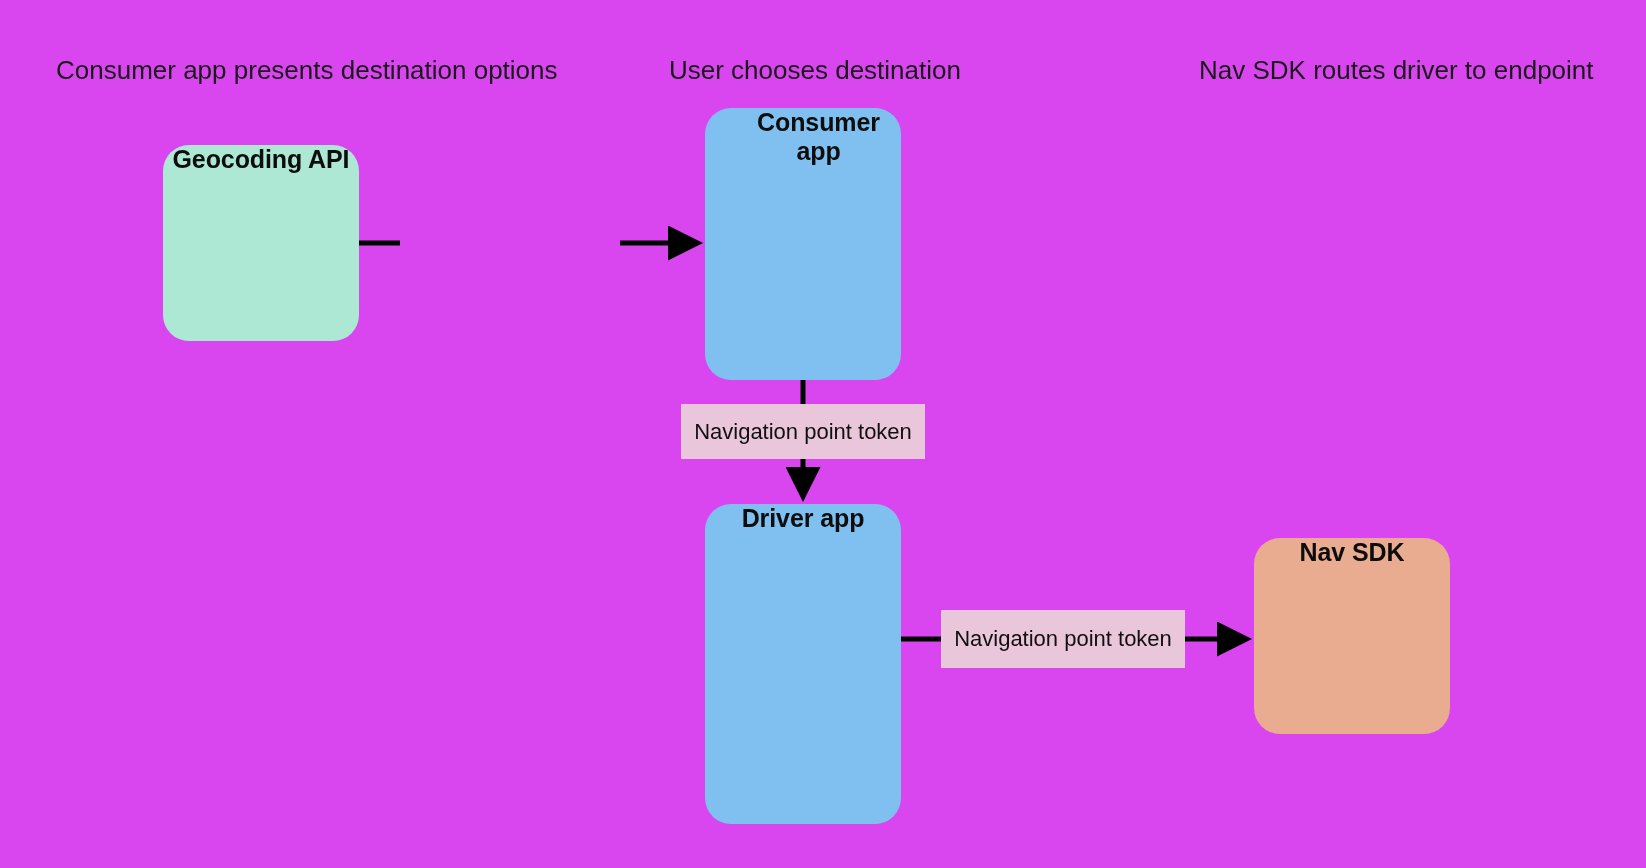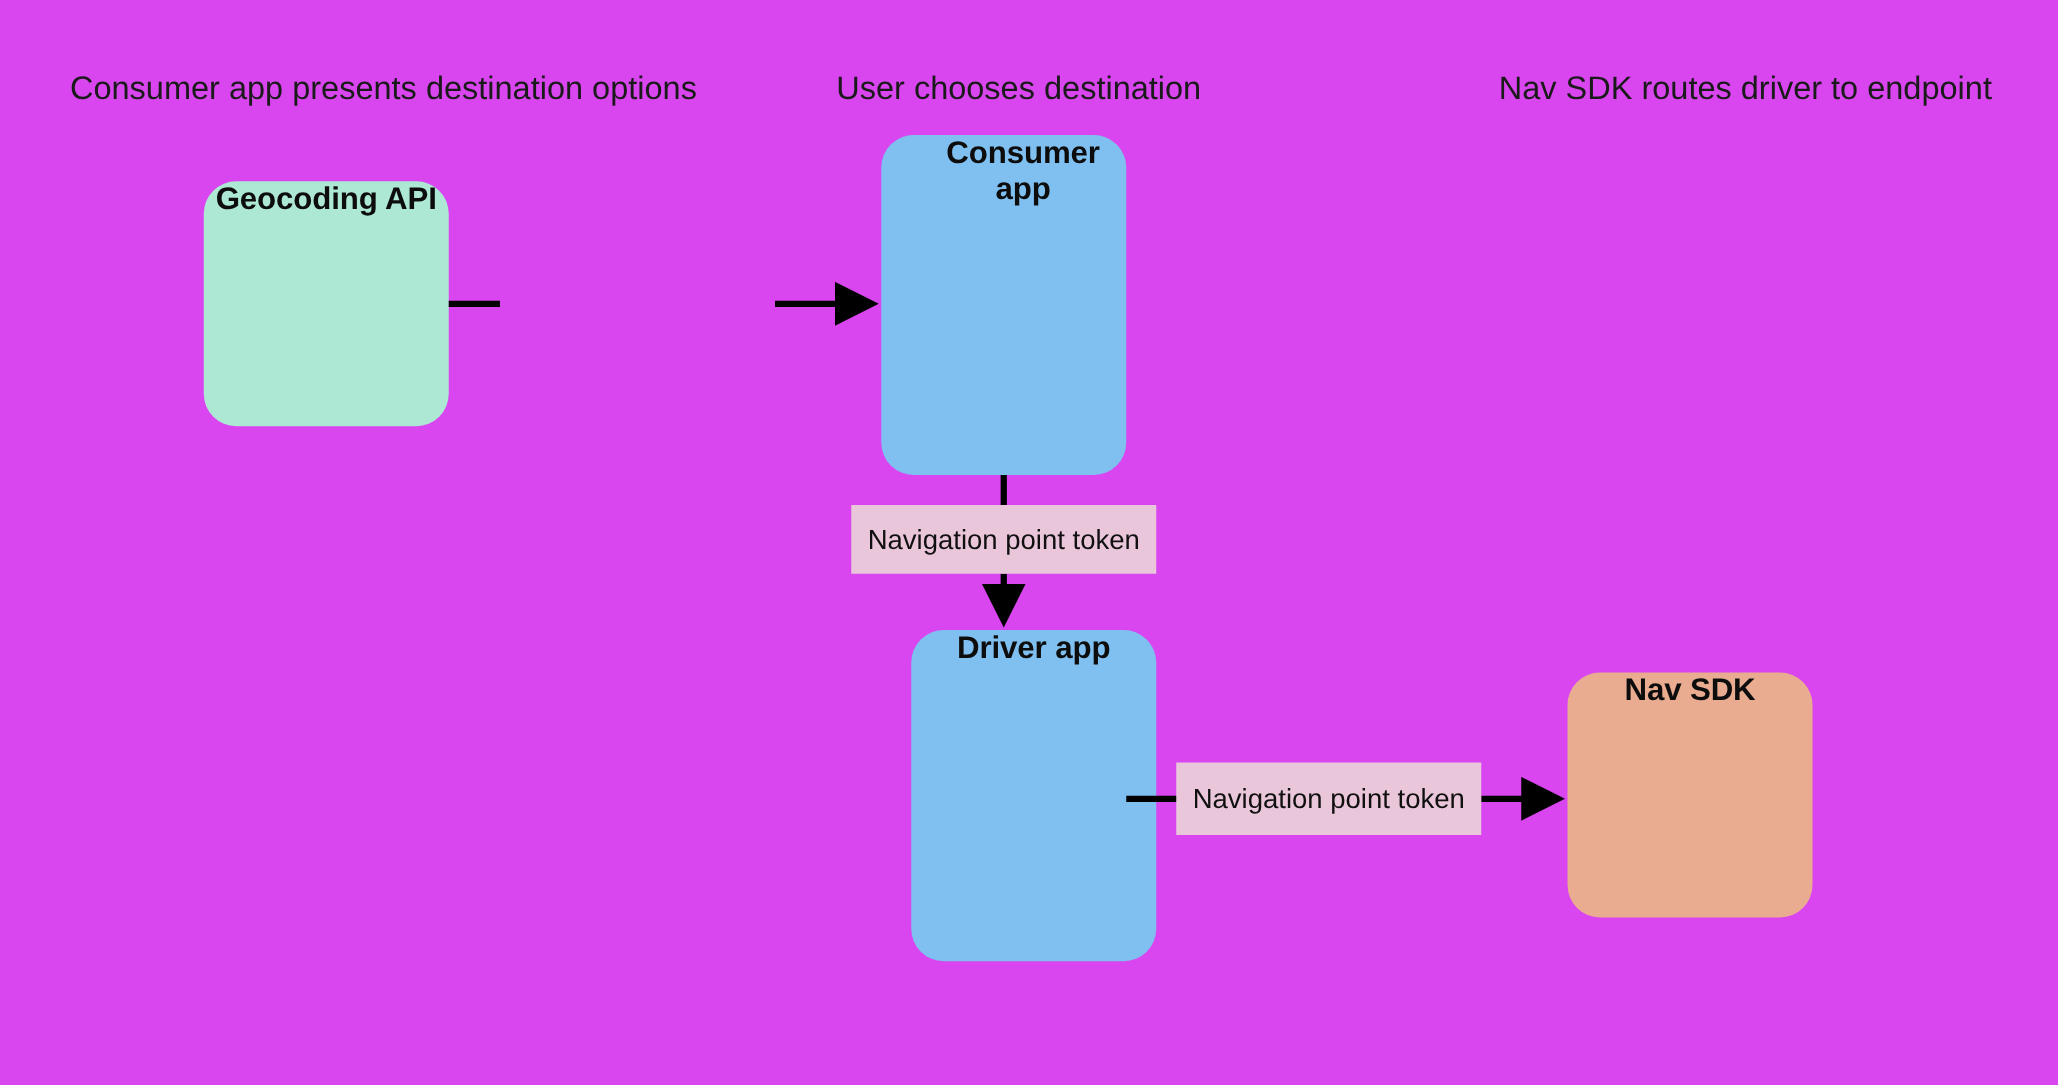--- a/index.html
+++ b/index.html
@@ -107,21 +107,21 @@
   <div class="caption" style="left:1199px; top:55px;">Nav SDK routes driver to endpoint</div>
 
   <div class="node" style="left:163px; top:145px; width:196px; height:196px; background:#ade8d5;">
     <span>Geocoding API</span>
   </div>
 
   <div class="node" style="left:705px; top:108px; width:196px; height:272px; background:#7fc0f0;padding-left:31px;">
     <span>Consumer app</span>
   </div>
 
-  <div class="node" style="left:705px; top:504px; width:196px; height:265px; background:#7fc0f0;margin-left:24px;">
+  <div class="node" style="left:705px; top:504px; width:196px; height:320px; background:#7fc0f0;">
     <span>Driver app</span>
   </div>
 
   <div class="node" style="left:1254px; top:538px; width:196px; height:196px; background:#e9ac91;">
     <span>Nav SDK</span>
   </div>
 
 
   <div class="edge-label" style="left:681px; top:404px; width:244px; height:55px; background:#eac6da;">
     <span>Navigation point token</span>

